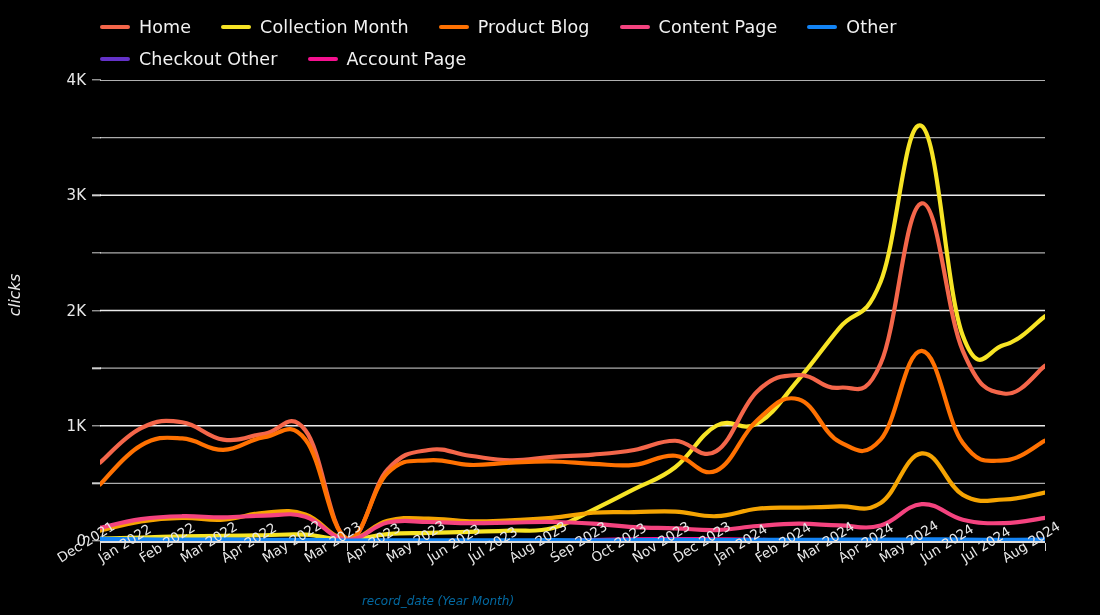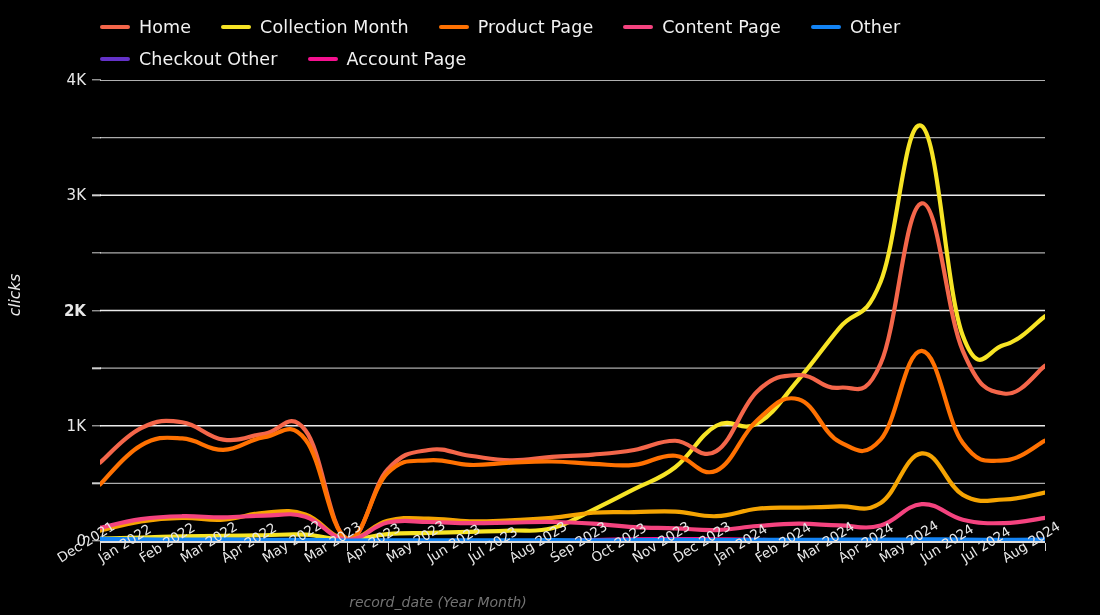--- a/index.html
+++ b/index.html
@@ -69,41 +69,41 @@
   #xlabels { position:absolute; left:100px; top:552px; width:945px; height:55px; }
   .xtick-label {
     position:absolute; top:0;
     color:#e8e8e8; font-size:13.5px;
     white-space:nowrap;
     transform-origin:left top;
     transform:rotate(-32deg);
   }
   #xlabel-title {
     position:absolute; left:0; top:594px; width:876px;
-    text-align:center; color:#737373;
-    font-size:14px; font-style:italic;
+    text-align:center; color:#0369a1;
+    font-size:12px; font-style:italic;
   }
 </style>
 </head>
 <body>
 
 <div id="root">
 
   <div id="legend">
       <div class="legend-item">
         <div class="legend-swatch" style="background: rgb(244, 102, 74);"></div>
         <div class="legend-label">Home</div>
       </div>
       <div class="legend-item">
         <div class="legend-swatch" style="background: rgb(247, 228, 37);"></div>
         <div class="legend-label">Collection Month</div>
       </div>
       <div class="legend-item">
         <div class="legend-swatch" style="background: rgb(255, 113, 1);"></div>
-        <div class="legend-label">Product Page</div>
+        <div class="legend-label">Product Blog</div>
       </div>
       <div class="legend-item">
         <div class="legend-swatch" style="background: rgb(244, 67, 127);"></div>
         <div class="legend-label">Content Page</div>
       </div>
       <div class="legend-item">
         <div class="legend-swatch" style="background: rgb(19, 132, 245);"></div>
         <div class="legend-label">Other</div>
       </div>
       <div class="legend-item">
@@ -114,21 +114,21 @@
         <div class="legend-swatch" style="background: rgb(245, 17, 143);"></div>
         <div class="legend-label">Account Page</div>
       </div>
     </div>
 
   <div id="ylabel">clicks</div>
 
   <div id="ytick-wrap">
       <div class="ytick-label" style="top: 461px;">0</div>
       <div class="ytick-label" style="top: 345.75px;">1K</div>
-      <div class="ytick-label" style="top: 230.5px; font-weight: bold;">2K</div>
+      <div class="ytick-label" style="top: 230.5px;">2K</div>
       <div class="ytick-label" style="top: 115.25px;">3K</div>
       <div class="ytick-label" style="top: 0px;">4K</div>
     </div>
   <div id="ytick-marks">
       <div class="ytick-mark" style="top: 461px;"></div>
       <div class="ytick-mark" style="top: 345.75px;"></div>
       <div class="ytick-mark" style="top: 230.5px;"></div>
       <div class="ytick-mark" style="top: 115.25px;"></div>
       <div class="ytick-mark" style="top: 0px;"></div>
       <div class="ytick-mark" style="top: 403.375px;"></div>

